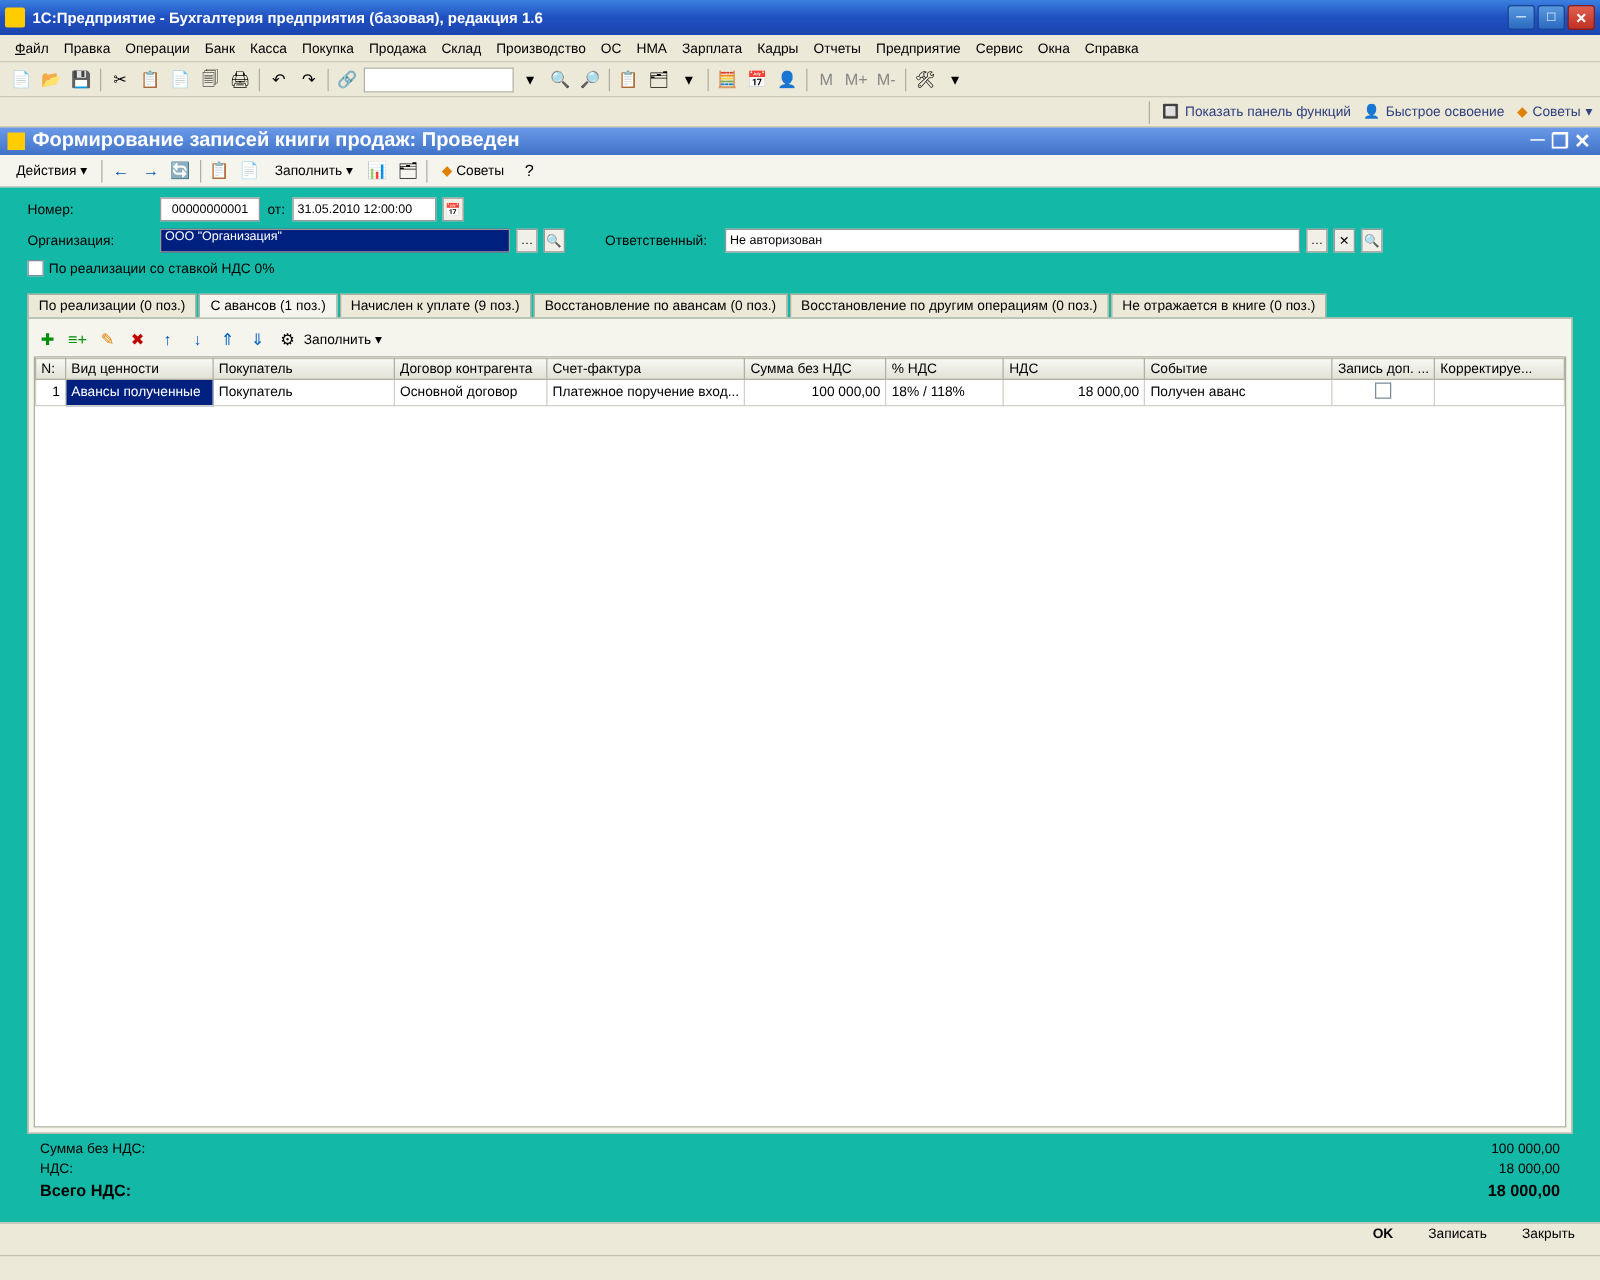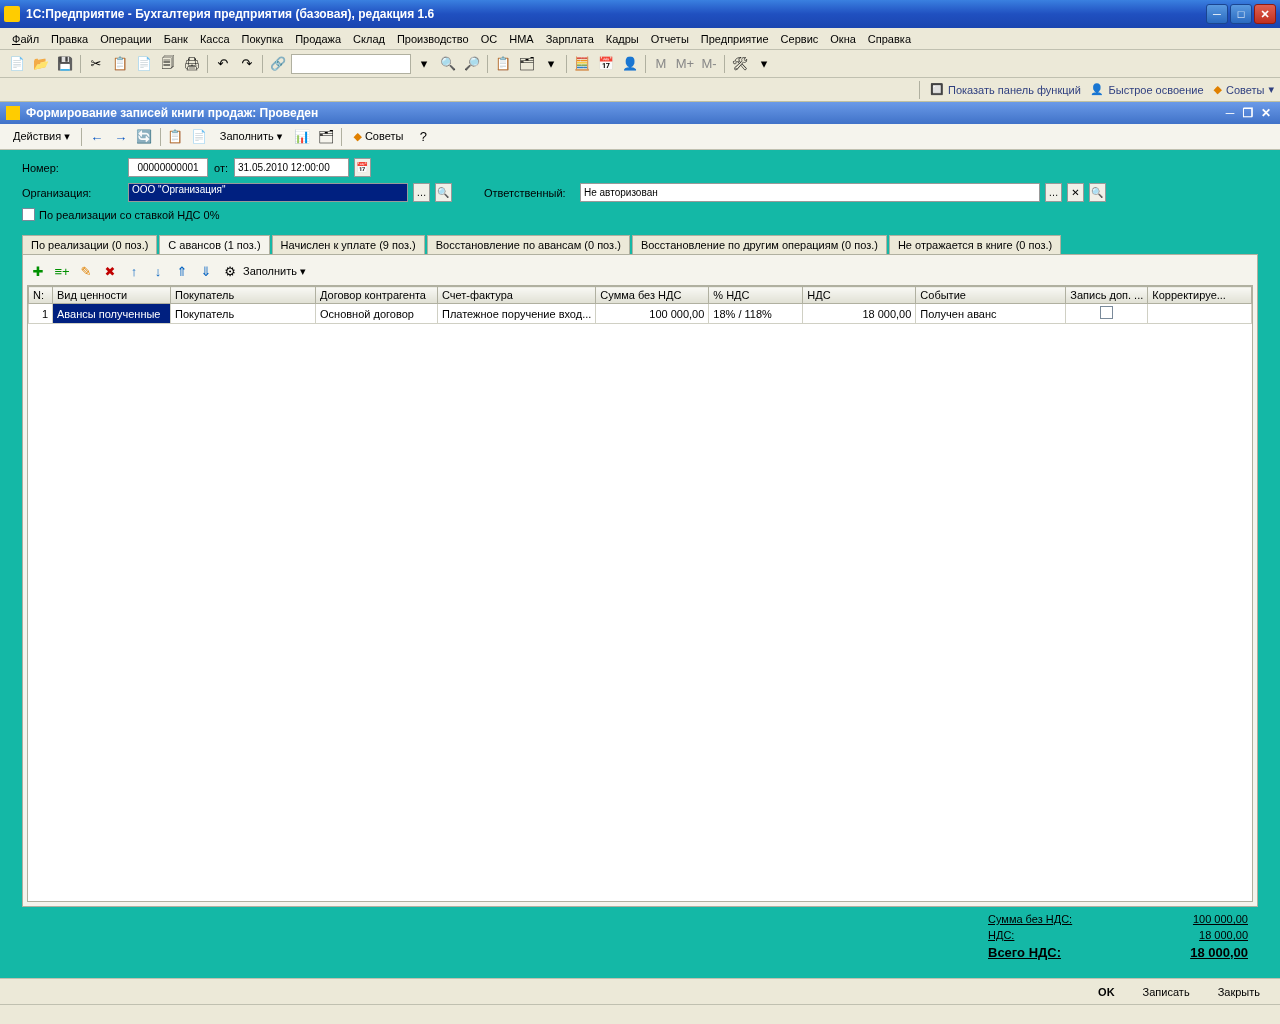--- a/index.html
+++ b/index.html
@@ -11,21 +11,21 @@
 .winbtn { width: 22px; height: 20px; background: linear-gradient(to bottom, #5a9ae0, #2a6ac0); border: 1px solid #1a4590; border-radius: 3px; color: #fff; display: flex; align-items: center; justify-content: center; cursor: pointer; font-weight: bold; }
 .winbtn.close { background: linear-gradient(to bottom, #e06050, #c03020); border-color: #901a10; }
 .menubar { background: #ece9d8; height: 22px; display: flex; align-items: center; padding: 0 6px; border-bottom: 1px solid #c0c0b0; }
 .menuitem { padding: 2px 6px; cursor: pointer; }
 .toolbar { background: #ece9d8; height: 28px; display: flex; align-items: center; padding: 2px 6px; gap: 2px; border-bottom: 1px solid #c0c0b0; }
 .tbtn { width: 22px; height: 22px; display: flex; align-items: center; justify-content: center; cursor: pointer; border: 1px solid transparent; border-radius: 2px; font-size: 13px; }
 .tsep { width: 1px; height: 18px; background: #b0b0a0; margin: 0 2px; }
 .tinput { height: 20px; border: 1px solid #b0b0a0; background: #fff; padding: 0 4px; font-size: 11px; }
 .auxbar { background: #ece9d8; height: 24px; display: flex; align-items: center; justify-content: flex-end; padding: 0 6px; gap: 10px; border-bottom: 1px solid #c0c0a0; }
 .auxitem { display: flex; align-items: center; gap: 4px; cursor: pointer; color: #304080; }
-.doctitle { background: linear-gradient(to bottom, #6a9ae8, #4072c8); height: 22px; display: flex; align-items: center; padding: 0 6px; color: #fff; font-weight: bold; font-size: 12px; }
+.doctitle { background: linear-gradient(to bottom, #6a9ae8, #4072c8); height: 22px; display: flex; align-items: center; padding: 0 6px; color: #fff; font-weight: bold; font-size: 16px; }
 .doctitle .ic { width: 14px; height: 14px; background: #ffcc00; margin-right: 6px; }
 .doctitle .spacer { flex: 1; }
 .doctitle .dbtn { width: 16px; height: 14px; cursor: pointer; color: #fff; display: flex; align-items: center; justify-content: center; margin-left: 2px; }
 .doctoolbar { background: #f5f4ed; height: 26px; display: flex; align-items: center; padding: 2px 6px; gap: 2px; border-bottom: 1px solid #c0c0b0; }
 .doctoolbar .txtbtn { padding: 2px 6px; cursor: pointer; border: 1px solid transparent; }
 .docbody { background: #14b8a6; padding: 8px 22px; height: calc(1024px - 28px - 22px - 28px - 24px - 22px - 26px - 26px - 20px); display: flex; flex-direction: column; }
 .formrow { display: flex; align-items: center; margin-bottom: 6px; gap: 6px; }
 .formlabel { width: 100px; }
 .formfield { height: 19px; border: 1px solid #999; background: #fff; padding: 0 3px; font-size: 10px; }
 .formfield.sel { background: #002080; color: #fff; }
@@ -38,27 +38,27 @@
 .tabcontent { border: 1px solid #b0b0a0; background: #f5f4ed; padding: 4px; flex: 1; display: flex; flex-direction: column; min-height: 0; }
 .tabletoolbar { height: 24px; display: flex; align-items: center; gap: 2px; margin-bottom: 2px; }
 .grid { flex: 1; border: 1px solid #b0b0a0; background: #fff; overflow: auto; }
 .grid table { border-collapse: collapse; width: 100%; font-size: 11px; }
 .grid th { background: linear-gradient(to bottom, #f8f8f4, #e0e0d4); border: 1px solid #b0b0a0; padding: 2px 4px; text-align: left; font-weight: normal; white-space: nowrap; }
 .grid td { border: 1px solid #d0d0c4; padding: 2px 4px; white-space: nowrap; }
 .grid td.num { text-align: right; }
 .grid td.sel { background: #002080; color: #fff; }
 .chkcell { width: 13px; height: 13px; border: 1px solid #7a8a9a; display: inline-block; }
 .totals { padding: 6px 10px; }
-.totalrow { display: flex; justify-content: flex-end; gap: 40px; margin-bottom: 4px; text-decoration: underline; }
+.totalrow { display: flex; justify-content: space-between; gap: 24px; margin-bottom: 4px; }
 .totalrow .lbl { width: 120px; text-align: left; }
 .totalrow .val { width: 100px; text-align: right; }
 .totalrow.bold { font-weight: bold; font-size: 13px; }
 .commentrow { display: flex; align-items: center; padding: 4px 10px; gap: 6px; }
 .commentrow input { flex: 1; height: 19px; border: 1px solid #999; padding: 0 4px; font-size: 11px; }
-.buttonbar { height: 26px; background: #ece9d8; display: flex; align-items: center; justify-content: flex-end; padding: 0 10px; gap: 8px; border-top: 1px solid #c0c0b0; }
+.buttonbar { height: 26px; background: #ece9d8; display: flex; align-items: flex-start; justify-content: flex-end; padding: 0 10px; gap: 8px; border-top: 1px solid #c0c0b0; }
 .btn { padding: 2px 10px; cursor: pointer; }
 .btn.bold { font-weight: bold; }
 .statusbar { height: 20px; background: #ece9d8; border-top: 1px solid #c0c0b0; }
 </style>
 </head>
 <body>
 
 <div class="titlebar">
   <div class="icon"></div>
   <div class="title">1С:Предприятие - Бухгалтерия предприятия (базовая), редакция 1.6</div>

